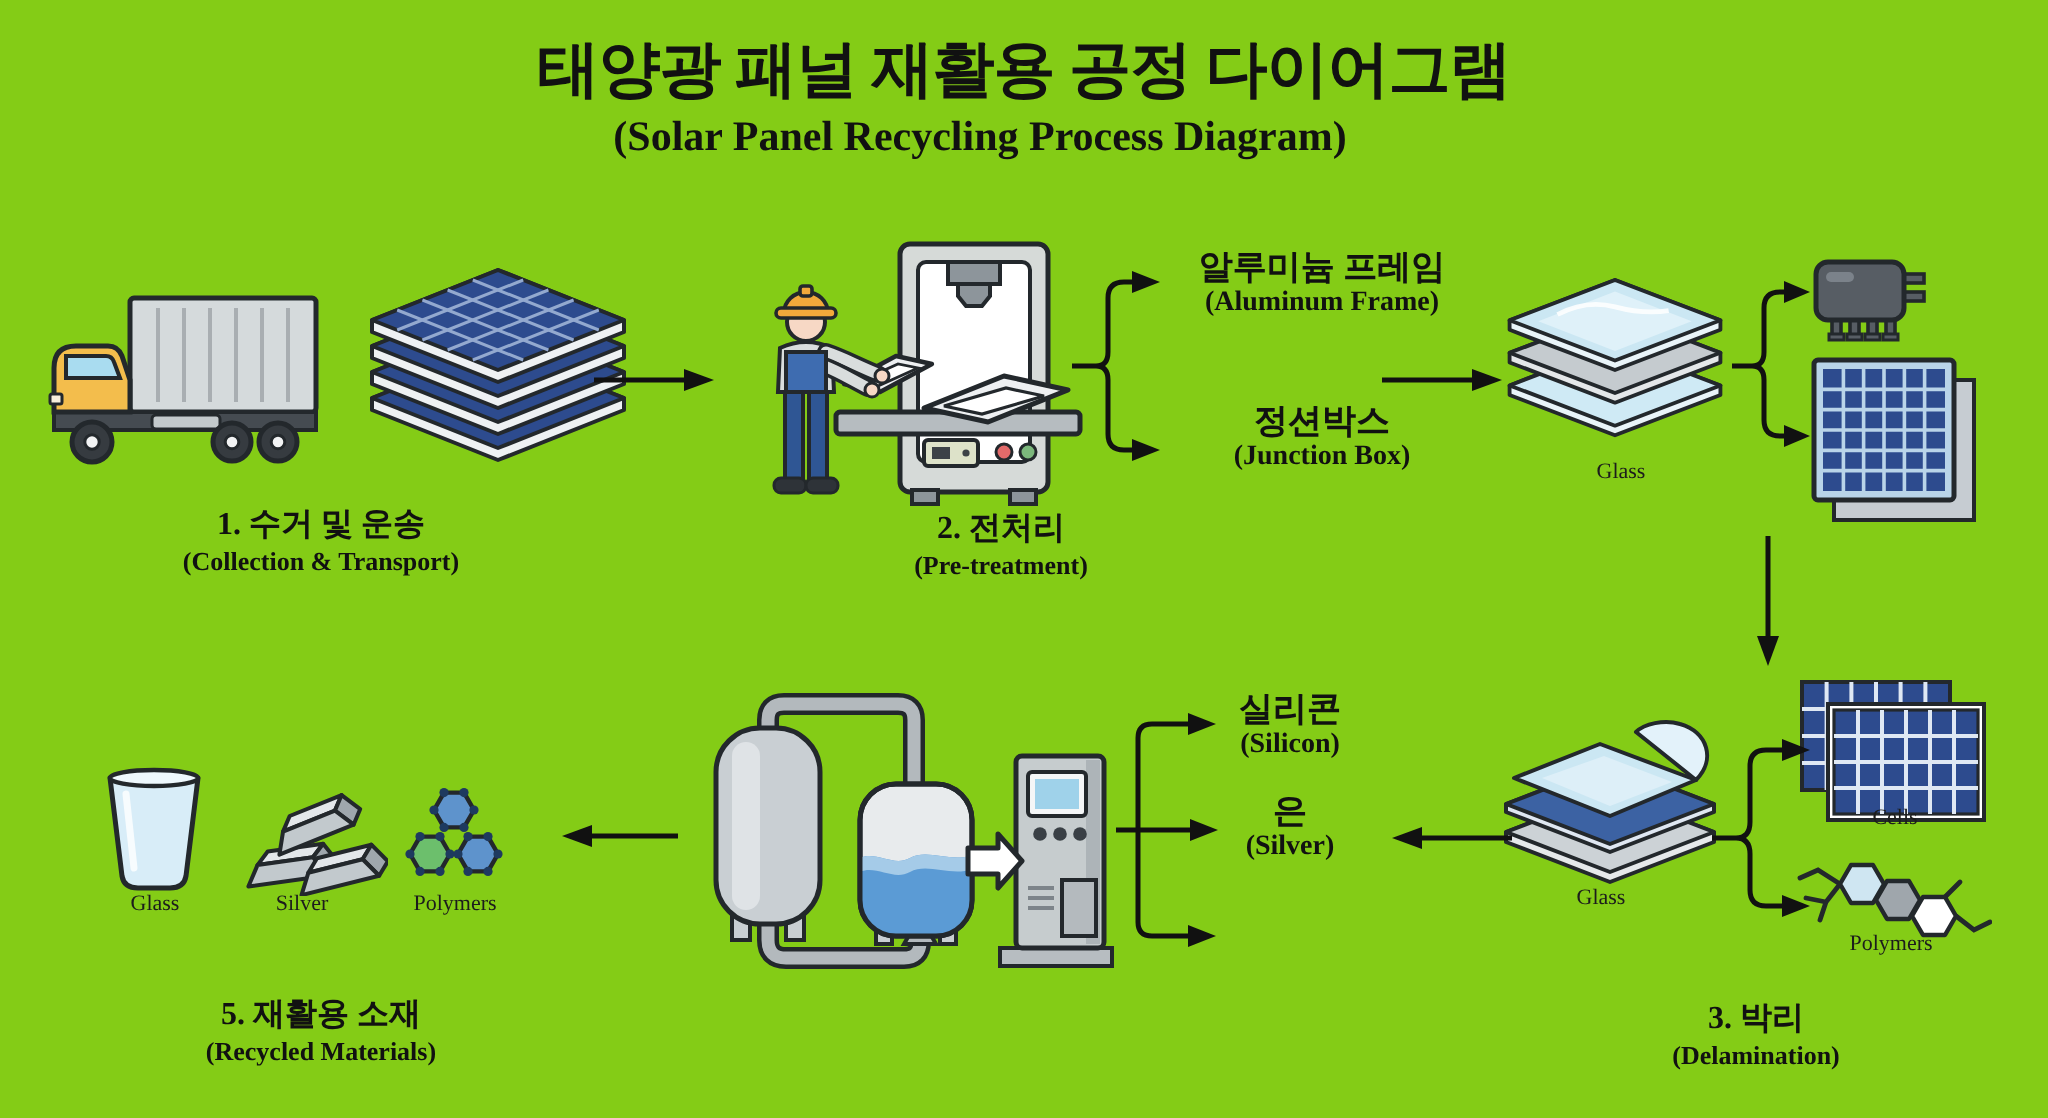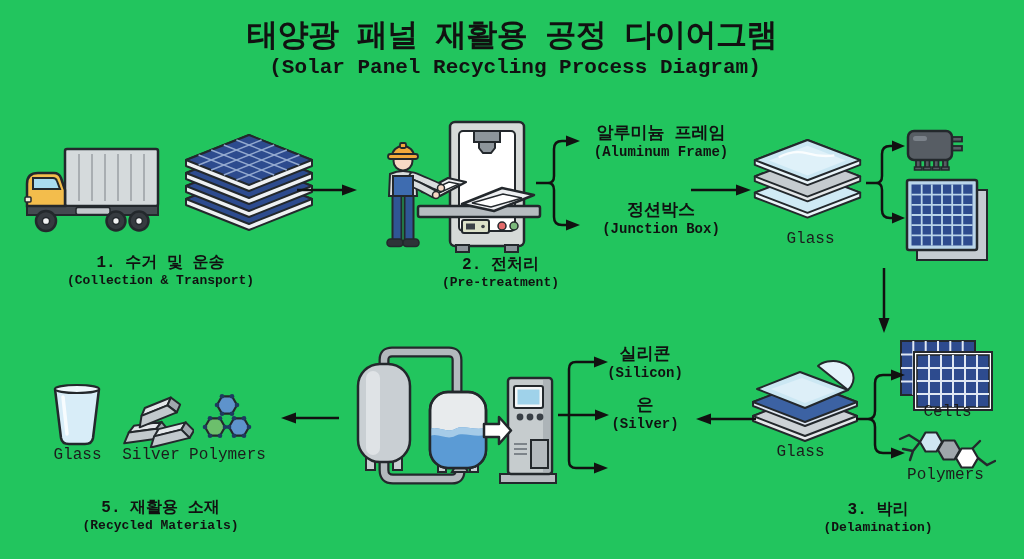--- a/index.html
+++ b/index.html
@@ -1,27 +1,27 @@
 <!DOCTYPE html>
 <html><head>
 <meta charset="utf-8">
 <style>
   html,body{margin:0;padding:0;background:#fff;}
-  .canvas{position:relative;width:1024px;height:559px;background:#22c55e;overflow:hidden;
-          font-family:Liberation Mono, monospace;color:#111;}
+  .canvas{position:relative;width:1024px;height:559px;background:#84cc16;overflow:hidden;
+          font-family:Liberation Serif, serif;color:#111;}
   .ab{position:absolute;}
   .title-ko{width:1024px;text-align:center;font-size:31px;font-weight:800;letter-spacing:-0.5px;}
-  .title-en{width:980px;text-align:center;font-size:21px;font-weight:700;padding-left:25px;}
+  .title-en{width:980px;text-align:center;font-size:21px;font-weight:700;}
   .steplabel{text-align:center;line-height:1.25;}
   .steplabel .ko{font-size:16px;font-weight:800;}
   .steplabel .en{font-size:13px;font-weight:700;}
   .outlabel{text-align:center;line-height:1.2;}
   .outlabel .ko{font-size:17px;font-weight:700;}
   .outlabel .en{font-size:14px;font-weight:600;}
-  .mlabel{text-align:center;font-size:16px;font-weight:500;color:#1c1c1c;}
+  .mlabel{text-align:center;font-size:11px;font-weight:500;color:#1c1c1c;}
   svg{display:block;}
 </style>
 </head>
 <body>
 
 <div class="canvas">
 
   <div class="ab title-ko" style="top:14px;left:0;">태양광 패널 재활용 공정 다이어그램</div>
   <div class="ab title-en" style="top:56px;left:0;">(Solar Panel Recycling Process Diagram)</div>
 

